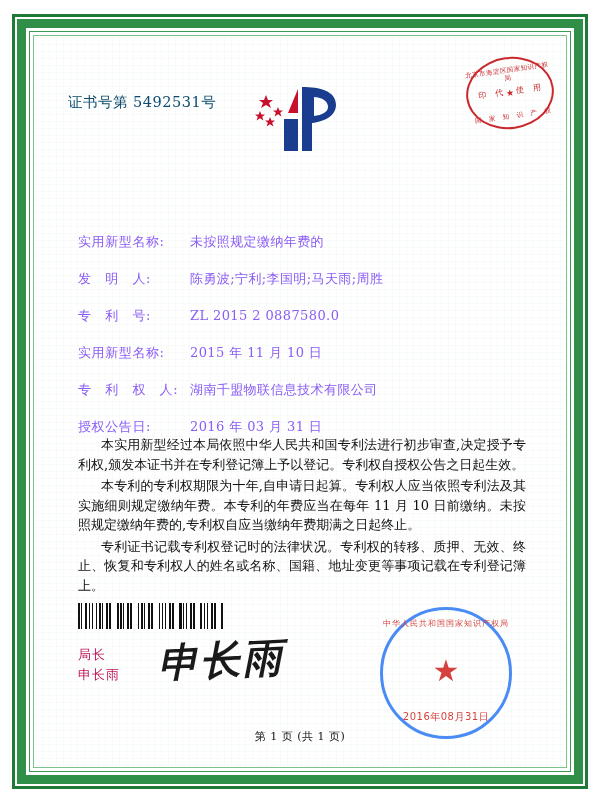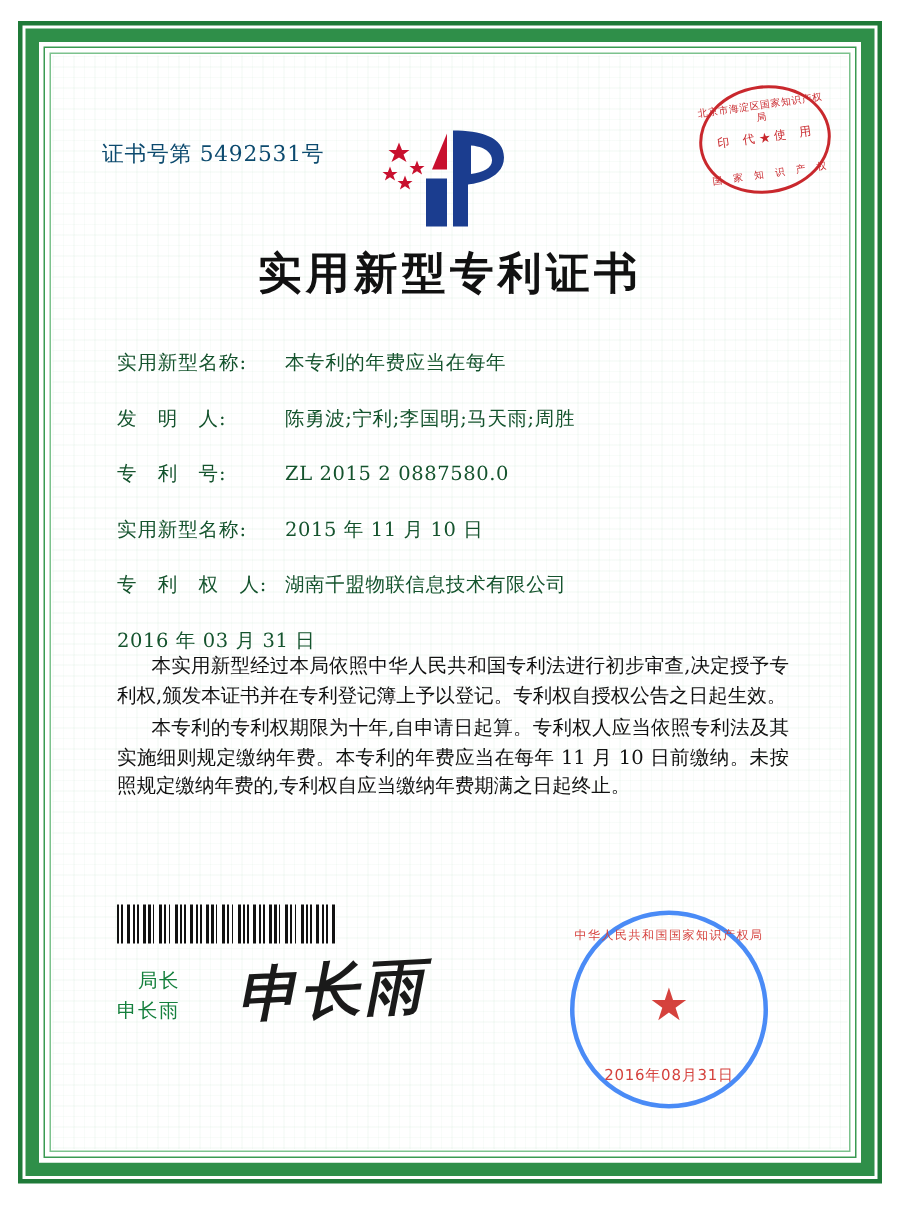--- a/index.html
+++ b/index.html
@@ -166,21 +166,21 @@
     left: 38px;
     right: 30px;
     top: 188px;
   }
   .field-row {
     display: flex;
     align-items: baseline;
     margin-bottom: 19px;
     font-family: "DejaVu Serif", serif;
     font-size: 13px;
-    color: #14532d;
+    color: #8b5cf6;
   }
   .field-label {
     width: 112px;
     flex: 0 0 112px;
     letter-spacing: 0.6px;
   }
   .field-value {
     flex: 1;
     letter-spacing: 0.4px;
   }
@@ -219,23 +219,22 @@
   }
 
   
   .sig-label {
     position: absolute;
     left: 38px;
     top: 600px;
     font-family: "DejaVu Serif", serif;
     font-size: 13px;
     line-height: 20px;
-    color: #15803d;
+    color: #be185d;
     letter-spacing: 1px;
-    text-align: right;
   }
   .sig-script {
     position: absolute;
     left: 118px;
     top: 588px;
     font-family: "DejaVu Serif", serif;
     font-style: italic;
     font-weight: bold;
     font-size: 40px;
     color: #1a1a1a;
@@ -329,63 +328,65 @@
     </div>
 
     <div class="seal-oval">
       <div class="so-line so-top">北京市海淀区国家知识产权局</div>
       <div class="so-line so-mid-left">印　代</div>
       <div class="so-line so-mid-right">使　用</div>
       <div class="so-line so-bottom">国　家　知　识　产　权</div>
       <div class="seal-star">★</div>
     </div>
 
-    <div class="title">实用新型专利证书</div>
 
     <div class="fields">
       <div class="field-row">
         <div class="field-label">实用新型名称:</div>
-        <div class="field-value">本专利的年费应当在每年</div>
+        <div class="field-value">未按照规定缴纳年费的</div>
       </div>
       <div class="field-row">
         <div class="field-label">发　明　人:</div>
         <div class="field-value">陈勇波;宁利;李国明;马天雨;周胜</div>
       </div>
       <div class="field-row">
         <div class="field-label">专　利　号:</div>
         <div class="field-value">ZL 2015 2 0887580.0</div>
       </div>
       <div class="field-row">
         <div class="field-label">实用新型名称:</div>
         <div class="field-value">2015 年 11 月 10 日</div>
       </div>
       <div class="field-row">
         <div class="field-label">专　利　权　人:</div>
         <div class="field-value">湖南千盟物联信息技术有限公司</div>
       </div>
       <div class="field-row">
+        <div class="field-label">授权公告日:</div>
         <div class="field-value">2016 年 03 月 31 日</div>
       </div>
     </div>
 
     <div class="body-text">
       <p>本实用新型经过本局依照中华人民共和国专利法进行初步审查,决定授予专利权,颁发本证书并在专利登记簿上予以登记。专利权自授权公告之日起生效。</p>
       <p>本专利的专利权期限为十年,自申请日起算。专利权人应当依照专利法及其实施细则规定缴纳年费。本专利的年费应当在每年 11 月 10 日前缴纳。未按照规定缴纳年费的,专利权自应当缴纳年费期满之日起终止。</p>
+      <p>专利证书记载专利权登记时的法律状况。专利权的转移、质押、无效、终止、恢复和专利权人的姓名或名称、国籍、地址变更等事项记载在专利登记簿上。</p>
     </div>
 
     <div class="barcode"></div>
 
     <div class="sig-label">
       <div>局长</div>
       <div>申长雨</div>
     </div>
 
     <div class="sig-script">申长雨</div>
 
     <div class="seal-round">
       <div class="sr-arc">中华人民共和国国家知识产权局</div>
       <div class="sr-emblem">★</div>
       <div class="sr-date">2016年08月31日</div>
     </div>
 
+    <div class="page-footer">第 1 页 (共 1 页)</div>
 
   </div>
 </div>
 
 </body></html>

